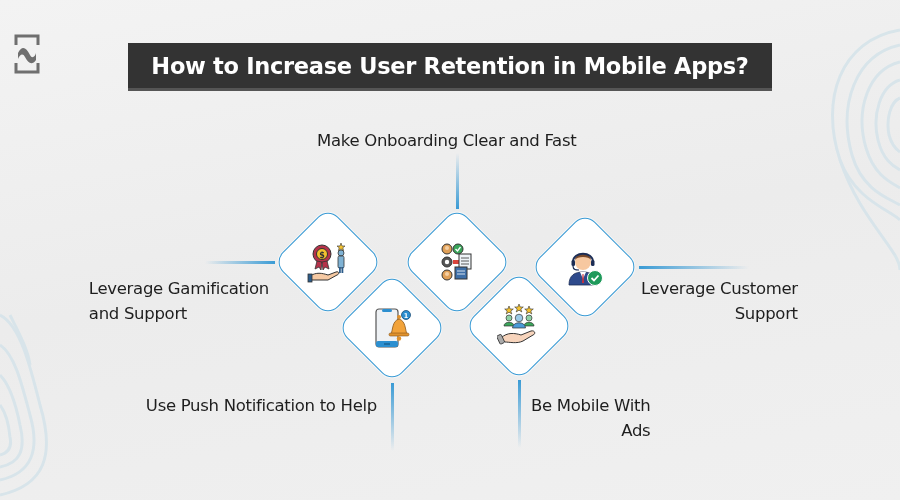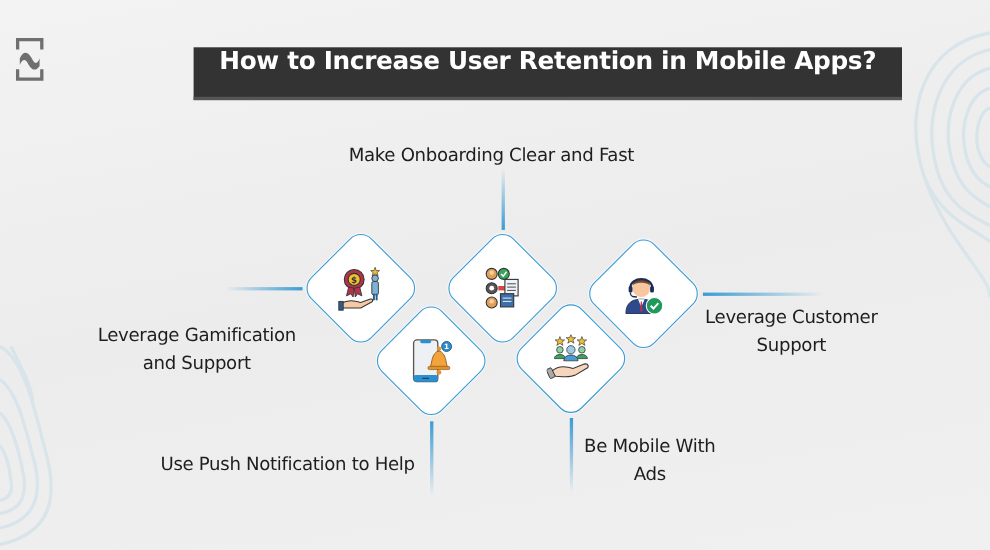--- a/index.html
+++ b/index.html
@@ -11,33 +11,33 @@
     color: #1f1f1f;
   }
   .contour { position: absolute; pointer-events: none; }
   .logo {
     position: absolute; left: 14px; top: 33px; width: 26px; height: 42px;
   }
   .title-bar {
     position: absolute; left: 128px; top: 43px; width: 644px; height: 48px;
     background: #333333;
     border-bottom: 3px solid #555;
-    display: flex; align-items: flex-start; justify-content: center; margin-left: 48px;
+    display: flex; align-items: center; justify-content: center;
   }
   .title-text {
     color: #ffffff; font-family: "DejaVu Sans", sans-serif; font-weight: bold;
     font-size: 22.5px; letter-spacing: -0.3px; white-space: nowrap;
   }
   .label {
     position: absolute; font-family: "DejaVu Sans", sans-serif;
     font-size: 16.5px; line-height: 25px; color: #1e1e1e; white-space: nowrap;
     letter-spacing: -0.3px;
   }
-  .label.right { text-align: center; margin-top: 16px; }
-  .label.left { text-align: center; }
+  .label.right { text-align: left; }
+  .label.left { text-align: right; }
   .line-h { position: absolute; height: 3px; }
   .line-v { position: absolute; width: 3px; }
   .diamond {
     position: absolute; width: 78px; height: 78px;
     background: #ffffff;
     border: 1.5px solid #3a9bd5;
     border-radius: 14px;
     transform: rotate(45deg);
     box-shadow: 0 0 0 1px rgba(255,255,255,0.6);
   }

